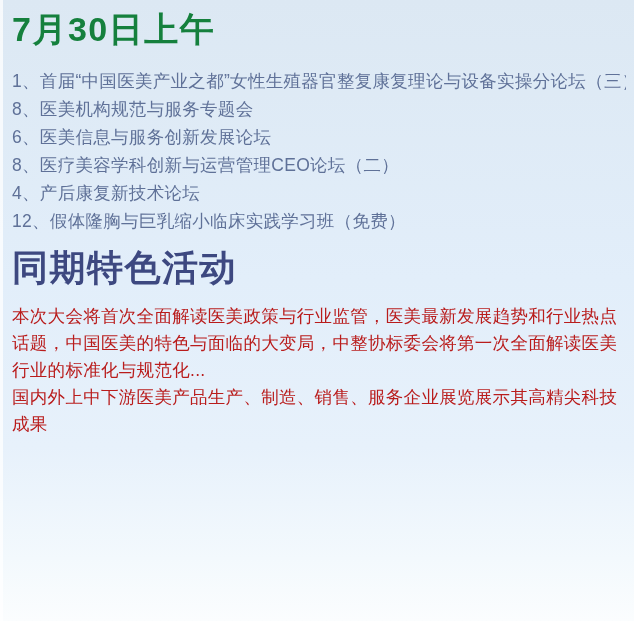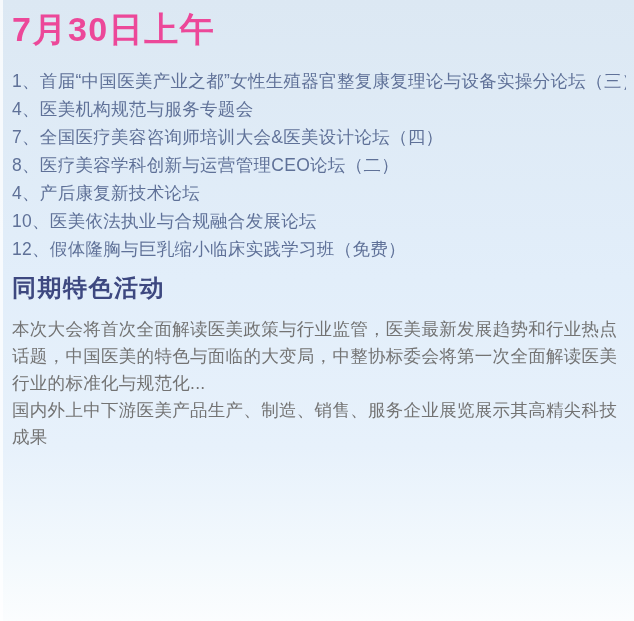--- a/index.html
+++ b/index.html
@@ -20,70 +20,69 @@
     width: 634px;
     height: 621px;
     padding: 6px 8px 0 9px;
     border-left: 3px solid rgba(255,255,255,0.75);
   }
   .page-title {
     margin: 2px 0 0 0;
     font-size: 34px;
     font-weight: 800;
     letter-spacing: 1.5px;
-    color: #ec4899;
+    color: #15803d;
     line-height: 1.25;
   }
   .forum-list {
     list-style: none;
     margin: 16px 0 0 0;
     padding: 0;
   }
   .forum-list li {
     height: 28px;
     line-height: 28px;
     font-size: 17.5px;
     letter-spacing: 0.3px;
     color: #5f7198;
     white-space: nowrap;
     overflow: hidden;
   }
   .section-title {
     margin: 10px 0 0 0;
-    font-size: 24px;
+    font-size: 36px;
     font-weight: 800;
     letter-spacing: 1.5px;
     color: #3d4880;
     line-height: 1.25;
   }
   .intro {
     margin-top: 13px;
   }
   .intro p {
     margin: 0;
     font-size: 17.5px;
     line-height: 27px;
     letter-spacing: 0.3px;
-    color: #737373;
+    color: #b91c1c;
   }
 </style>
 </head>
 <body>
 
 <div class="page">
 
   <h1 class="page-title">7月30日上午</h1>
 
   <ul class="forum-list">
     <li>1、首届“中国医美产业之都”女性生殖器官整复康复理论与设备实操分论坛（三）</li>
-    <li>4、医美机构规范与服务专题会</li>
-    <li>7、全国医疗美容咨询师培训大会&amp;医美设计论坛（四）</li>
+    <li>8、医美机构规范与服务专题会</li>
+    <li>6、医美信息与服务创新发展论坛</li>
     <li>8、医疗美容学科创新与运营管理CEO论坛（二）</li>
     <li>4、产后康复新技术论坛</li>
-    <li>10、医美依法执业与合规融合发展论坛</li>
     <li>12、假体隆胸与巨乳缩小临床实践学习班（免费）</li>
   </ul>
 
   <h2 class="section-title">同期特色活动</h2>
 
   <div class="intro">
     <p>本次大会将首次全面解读医美政策与行业监管，医美最新发展趋势和行业热点话题，中国医美的特色与面临的大变局，中整协标委会将第一次全面解读医美行业的标准化与规范化...</p>
     <p>国内外上中下游医美产品生产、制造、销售、服务企业展览展示其高精尖科技成果</p>
 
   </div>

